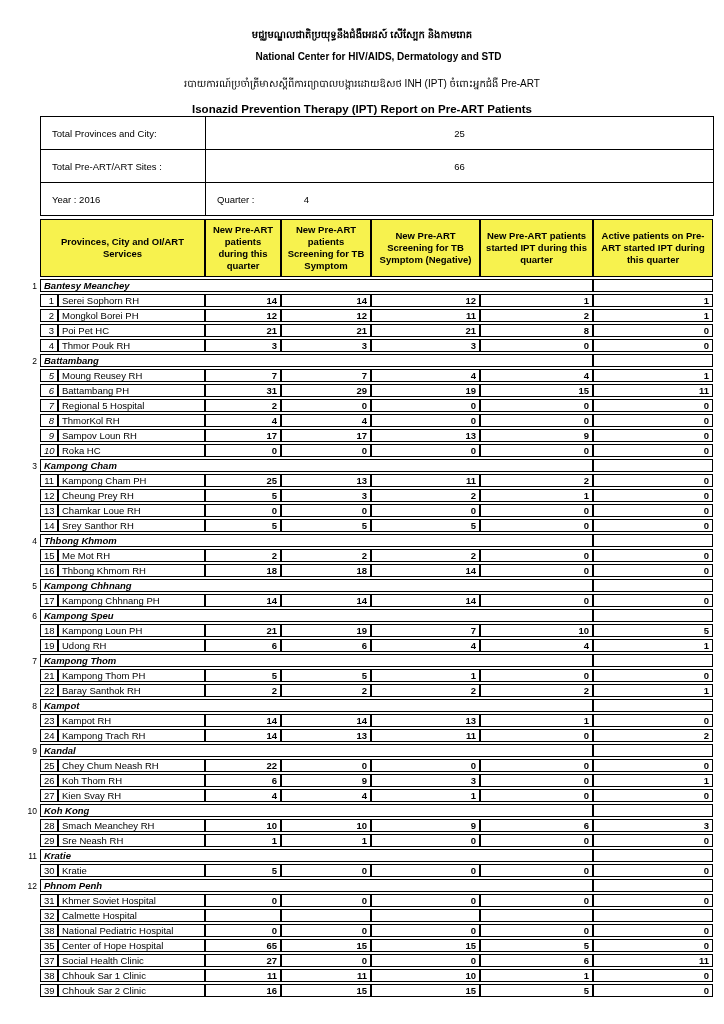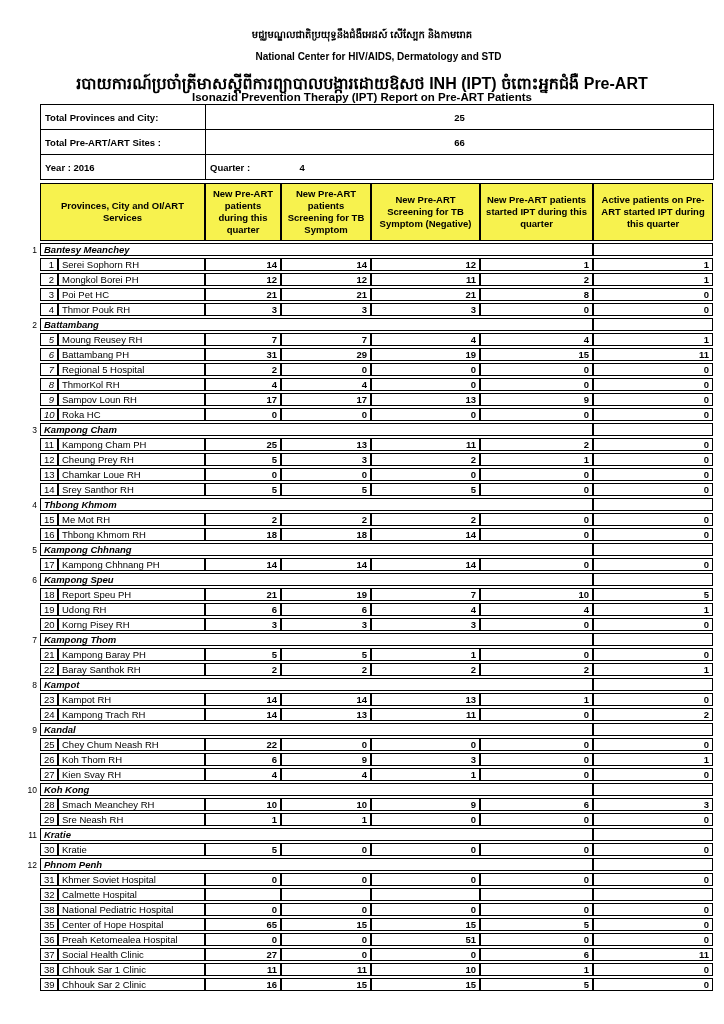--- a/index.html
+++ b/index.html
@@ -9,32 +9,32 @@
     font-family: "Liberation Sans", sans-serif;
     color: #000;
     overflow: hidden;
   }
   .sheet { width: 724px; height: 1024px; padding-top: 26px; }
 
   
   .titles { text-align: center; }
   .khmer-main   { font-size: 10px; font-weight: bold; line-height: 18px; margin-bottom: 7px; }
   .org-en       { font-size: 10px; font-weight: bold; line-height: 12px; margin-bottom: 13px; margin-left: 33px; }
-  .khmer-sub    { font-size: 16px; font-weight: bold; line-height: 15px; }
+  .khmer-sub    { font-size: 10px; font-weight: normal; line-height: 15px; margin-bottom: 12px; }
   .title-en     { font-size: 11.5px; font-weight: bold; line-height: 13px; margin-bottom: 0; }
 
   
   .info-table {
     border-collapse: collapse; table-layout: fixed;
     margin-left: 40px; width: 673px;
   }
   .info-table td {
-    border: 1.5px solid #000; height: 25px;
-    font-size: 9.5px; font-weight: bold;
-    padding: 0 4px; vertical-align: middle;
+    border: 1.5px solid #000; height: 33px;
+    font-size: 9.5px; font-weight: normal;
+    padding: 0 11px; vertical-align: middle;
   }
   .info-table td.center { text-align: center; }
   .quarter-val { display: inline-block; width: 60px; text-align: center; margin-left: 22px; }
 
   
   .main-table {
     border-collapse: separate; border-spacing: 0 2px;
     table-layout: fixed; margin-left: 26px; margin-top: 1px;
     width: 687px;
   }
@@ -311,56 +311,46 @@
           <td class="b val">0</td>
         </tr>
         <tr>
           <td class="gutter">6</td>
           <td class="b province" colspan="6">Kampong Speu</td>
           <td class="b"></td>
         </tr>
         <tr>
           <td class="gutter"></td>
           <td class="b sitenum">18</td>
-          <td class="b name">Report Speu PH</td>
+          <td class="b name">Kampong Loun PH</td>
           <td class="b val">21</td>
           <td class="b val">19</td>
           <td class="b val">7</td>
           <td class="b val">10</td>
           <td class="b val">5</td>
         </tr>
         <tr>
           <td class="gutter"></td>
           <td class="b sitenum">19</td>
           <td class="b name">Udong RH</td>
           <td class="b val">6</td>
           <td class="b val">6</td>
           <td class="b val">4</td>
           <td class="b val">4</td>
           <td class="b val">1</td>
         </tr>
         <tr>
-          <td class="gutter"></td>
-          <td class="b sitenum">20</td>
-          <td class="b name">Korng Pisey RH</td>
-          <td class="b val">3</td>
-          <td class="b val">3</td>
-          <td class="b val">3</td>
-          <td class="b val">0</td>
-          <td class="b val">0</td>
-        </tr>
-        <tr>
           <td class="gutter">7</td>
           <td class="b province" colspan="6">Kampong Thom</td>
           <td class="b"></td>
         </tr>
         <tr>
           <td class="gutter"></td>
           <td class="b sitenum">21</td>
-          <td class="b name">Kampong Baray PH</td>
+          <td class="b name">Kampong Thom PH</td>
           <td class="b val">5</td>
           <td class="b val">5</td>
           <td class="b val">1</td>
           <td class="b val">0</td>
           <td class="b val">0</td>
         </tr>
         <tr>
           <td class="gutter"></td>
           <td class="b sitenum">22</td>
           <td class="b name">Baray Santhok RH</td>
@@ -510,30 +500,20 @@
           <td class="b sitenum">35</td>
           <td class="b name">Center of Hope Hospital</td>
           <td class="b val">65</td>
           <td class="b val">15</td>
           <td class="b val">15</td>
           <td class="b val">5</td>
           <td class="b val">0</td>
         </tr>
         <tr>
           <td class="gutter"></td>
-          <td class="b sitenum">36</td>
-          <td class="b name">Preah Ketomealea Hospital</td>
-          <td class="b val">0</td>
-          <td class="b val">0</td>
-          <td class="b val">51</td>
-          <td class="b val">0</td>
-          <td class="b val">0</td>
-        </tr>
-        <tr>
-          <td class="gutter"></td>
           <td class="b sitenum">37</td>
           <td class="b name">Social Health Clinic</td>
           <td class="b val">27</td>
           <td class="b val">0</td>
           <td class="b val">0</td>
           <td class="b val">6</td>
           <td class="b val">11</td>
         </tr>
         <tr>
           <td class="gutter"></td>

